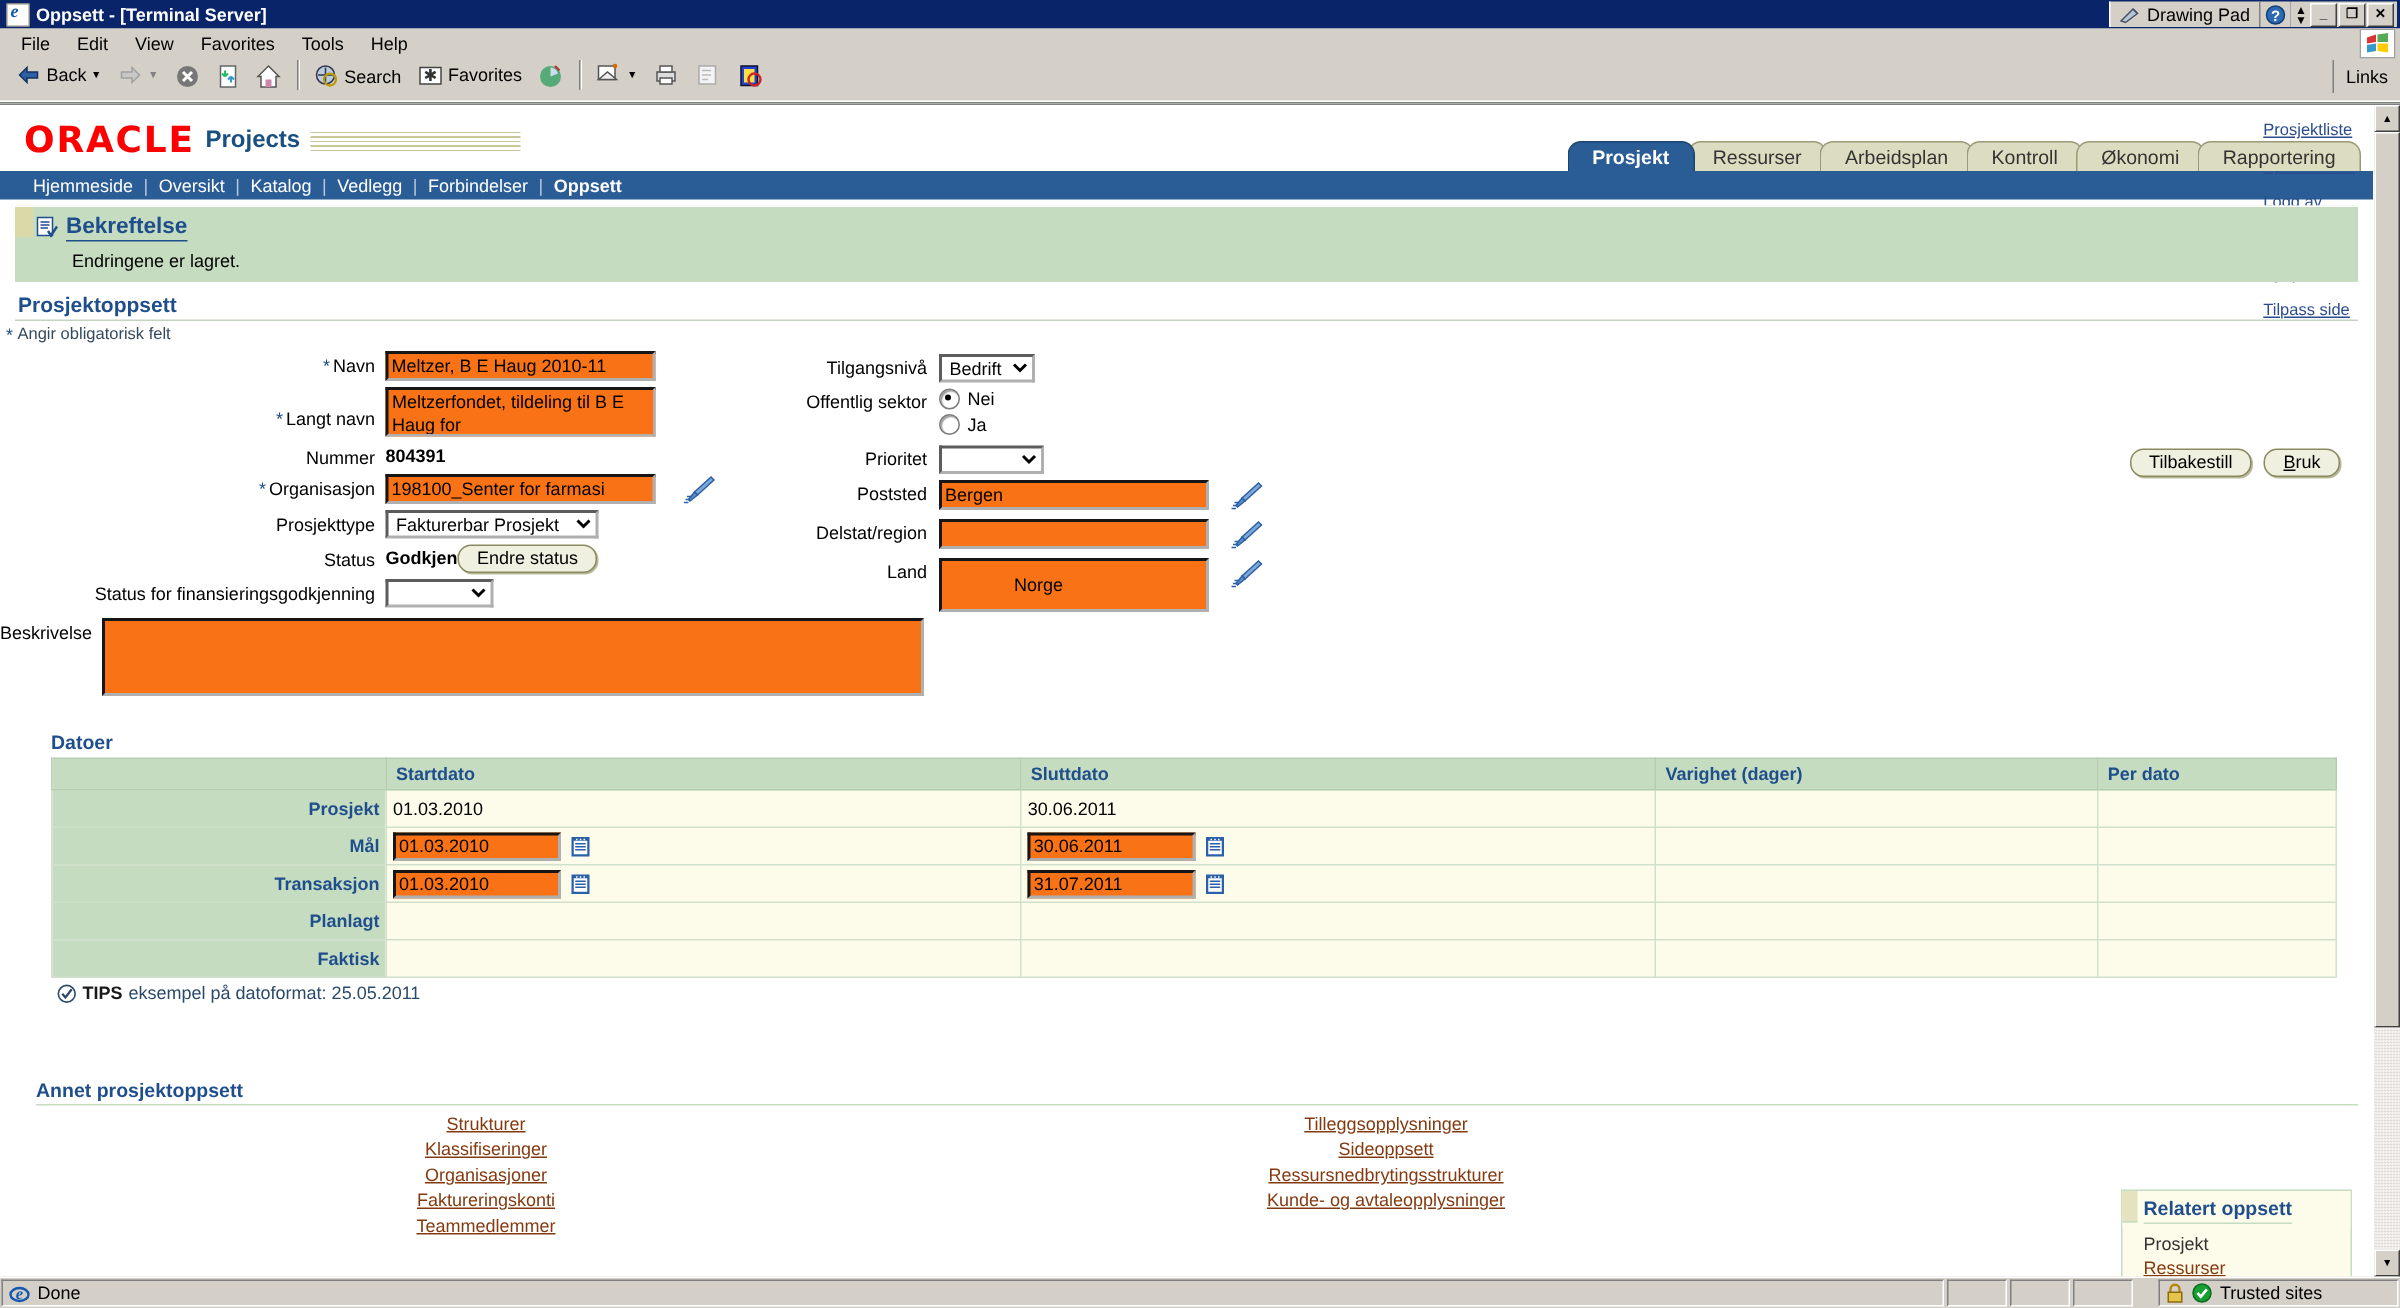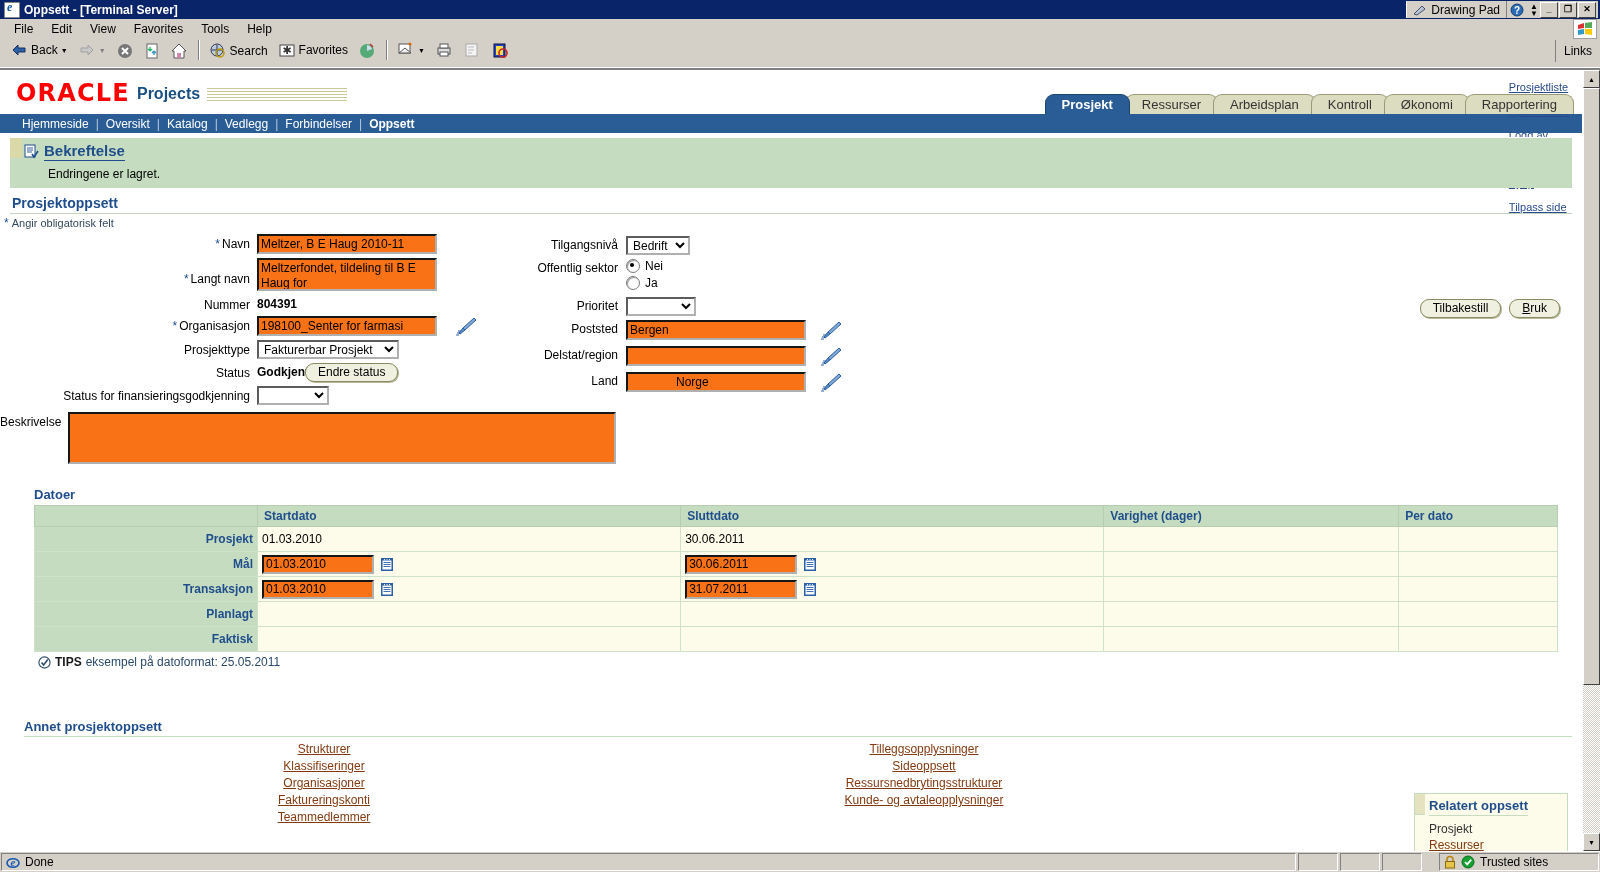--- a/index.html
+++ b/index.html
@@ -568,21 +568,21 @@
                     <path d="M8 12 L10 14 L5 18 L4 17 Z" fill="#5b8fc4" stroke="#2b5fa8"></path>
                     <path d="M3 15 L6 15 M2 17 L5 17 M1 19 L4 19" stroke="#2b5fa8" stroke-width="1"></path>
                   </svg>
               </span>
             </div>
           </div>
 
           <div class="frow" style="margin-top:6px;">
             <div class="flabel-r">Land</div>
             <div class="fval">
-              <input class="txt" style="width: 180px; height: 20px; padding-left: 48px;" value="Norge">
+              <input class="txt" style="width: 180px; height: 36px; padding-left: 48px;" value="Norge">
               <span class="flashlight" style="margin-left:8px;">
                 <svg width="22" height="20" viewBox="0 0 22 20">
                     <path d="M19 2 L21 4 L10 14 L8 12 Z" fill="#7fa8d4" stroke="#2b5fa8"></path>
                     <path d="M8 12 L10 14 L5 18 L4 17 Z" fill="#5b8fc4" stroke="#2b5fa8"></path>
                     <path d="M3 15 L6 15 M2 17 L5 17 M1 19 L4 19" stroke="#2b5fa8" stroke-width="1"></path>
                   </svg>
               </span>
             </div>
           </div>
 

